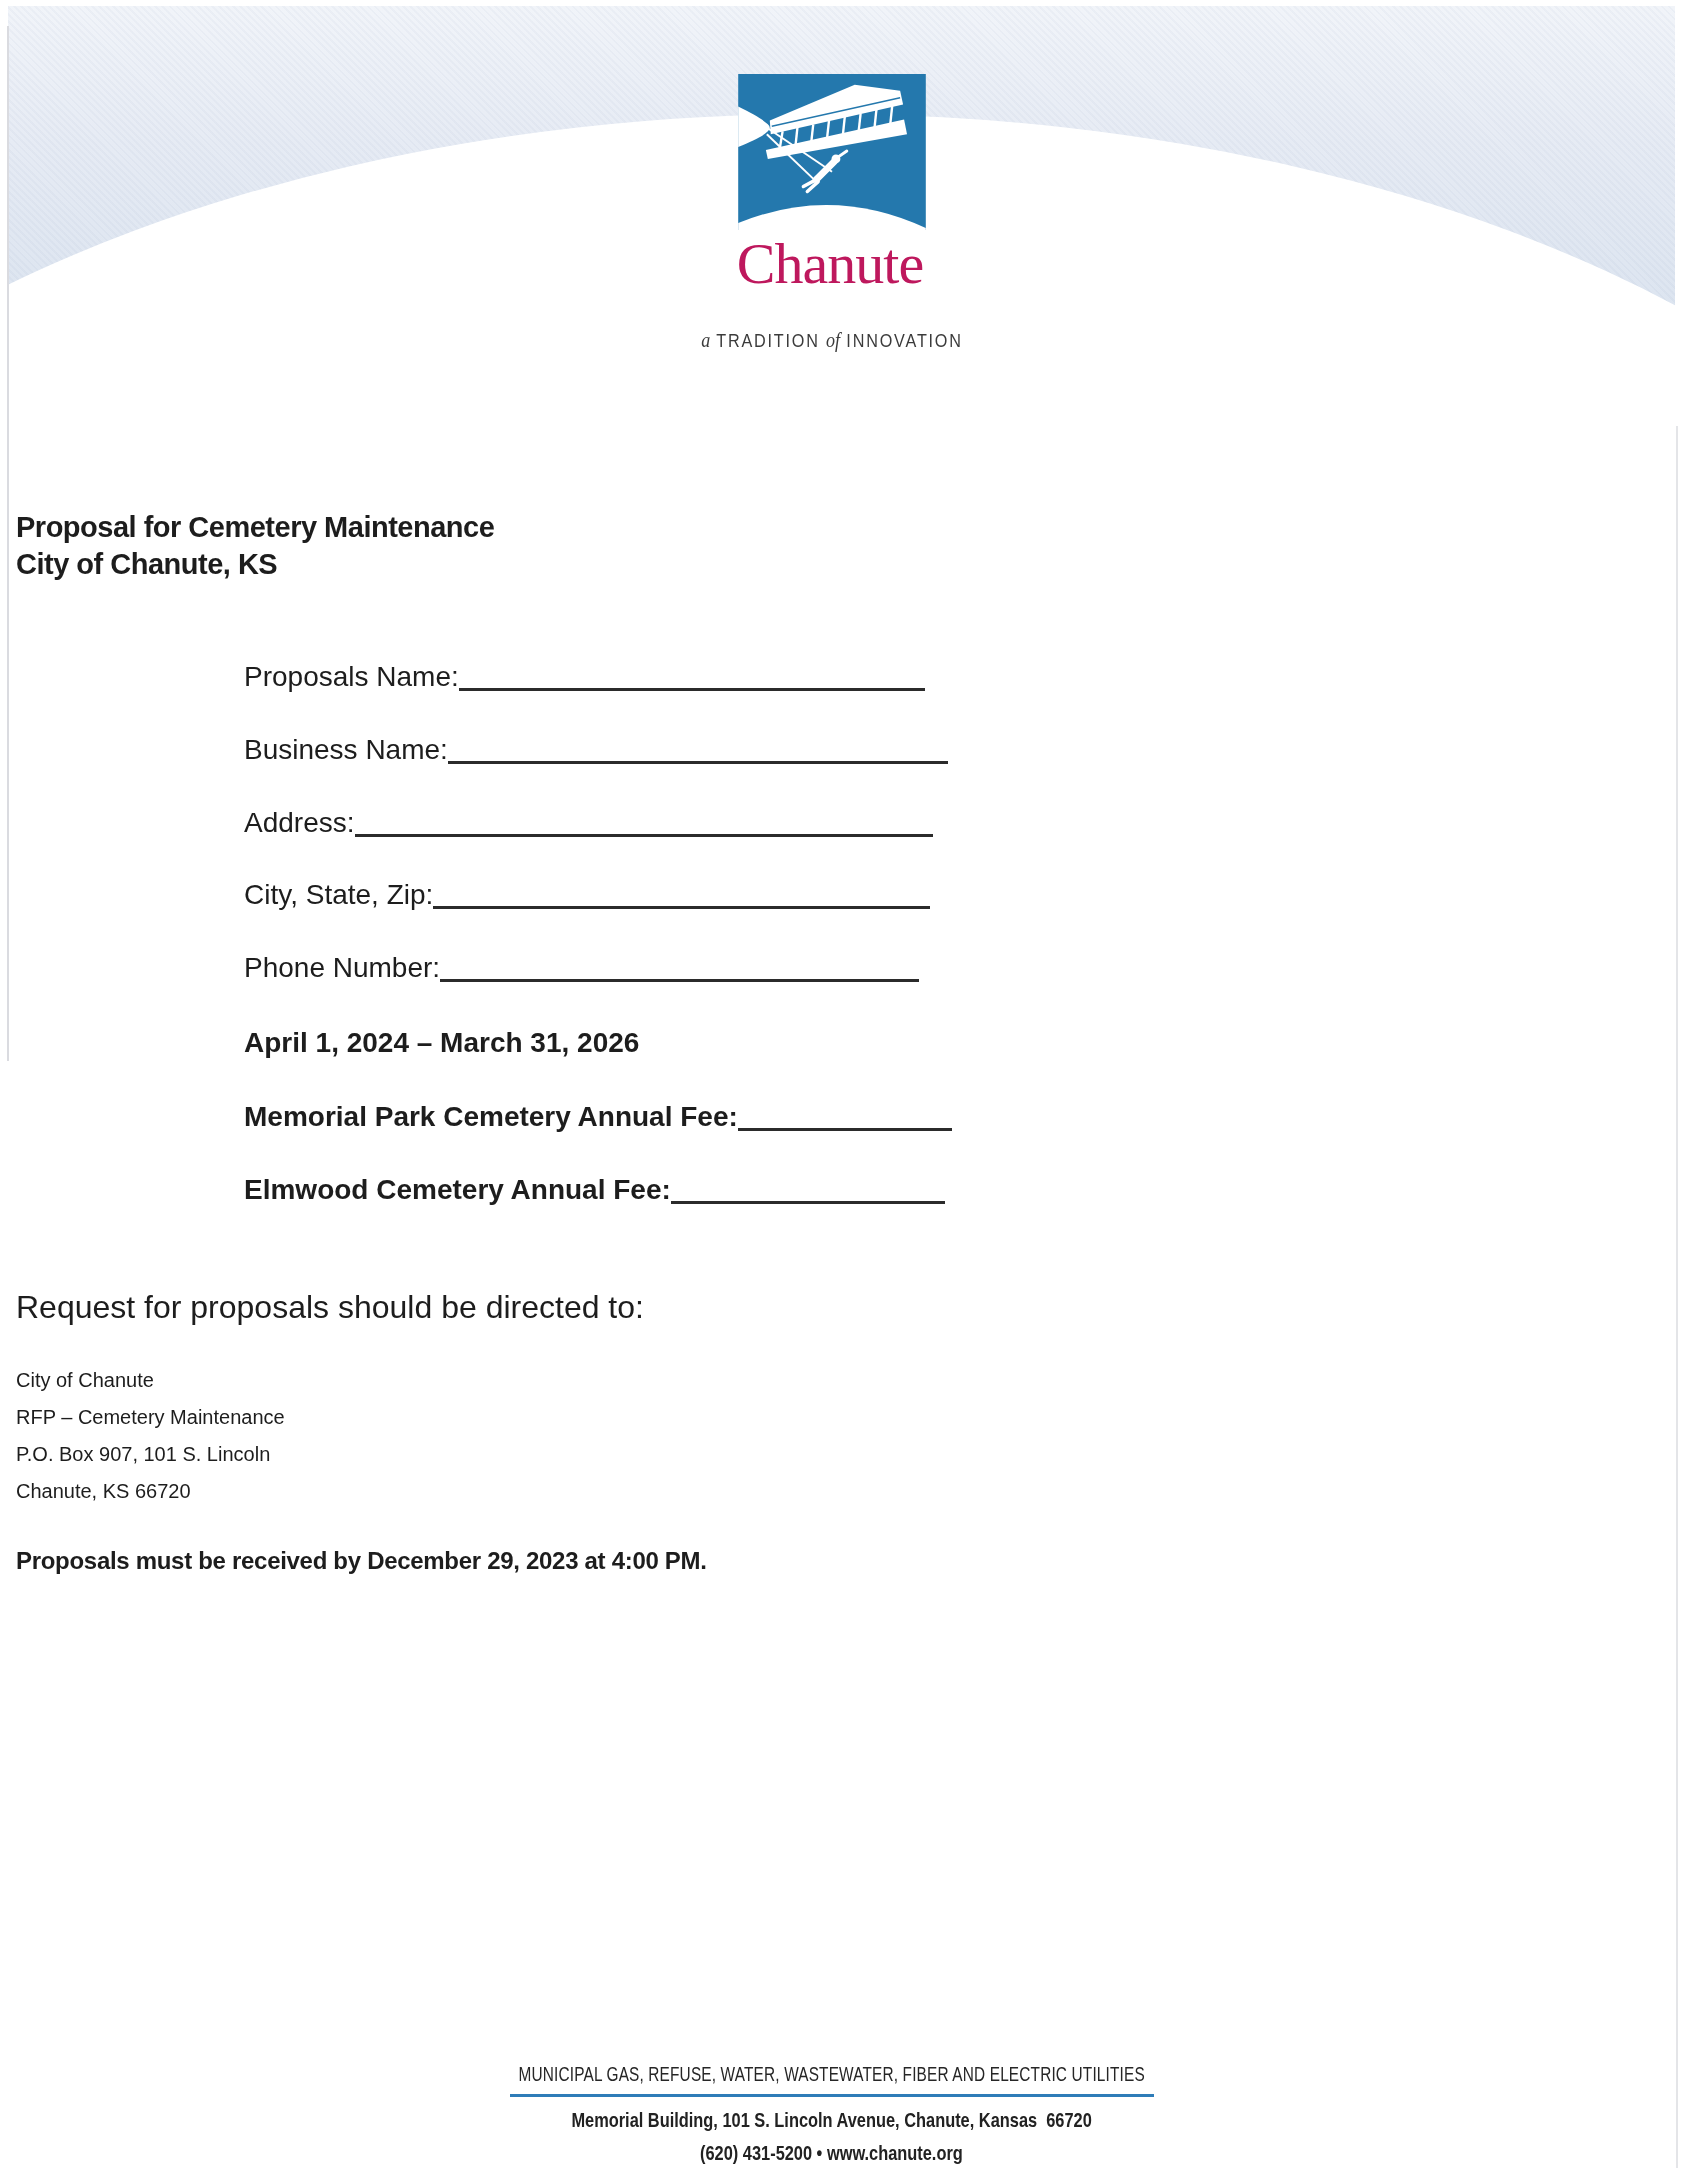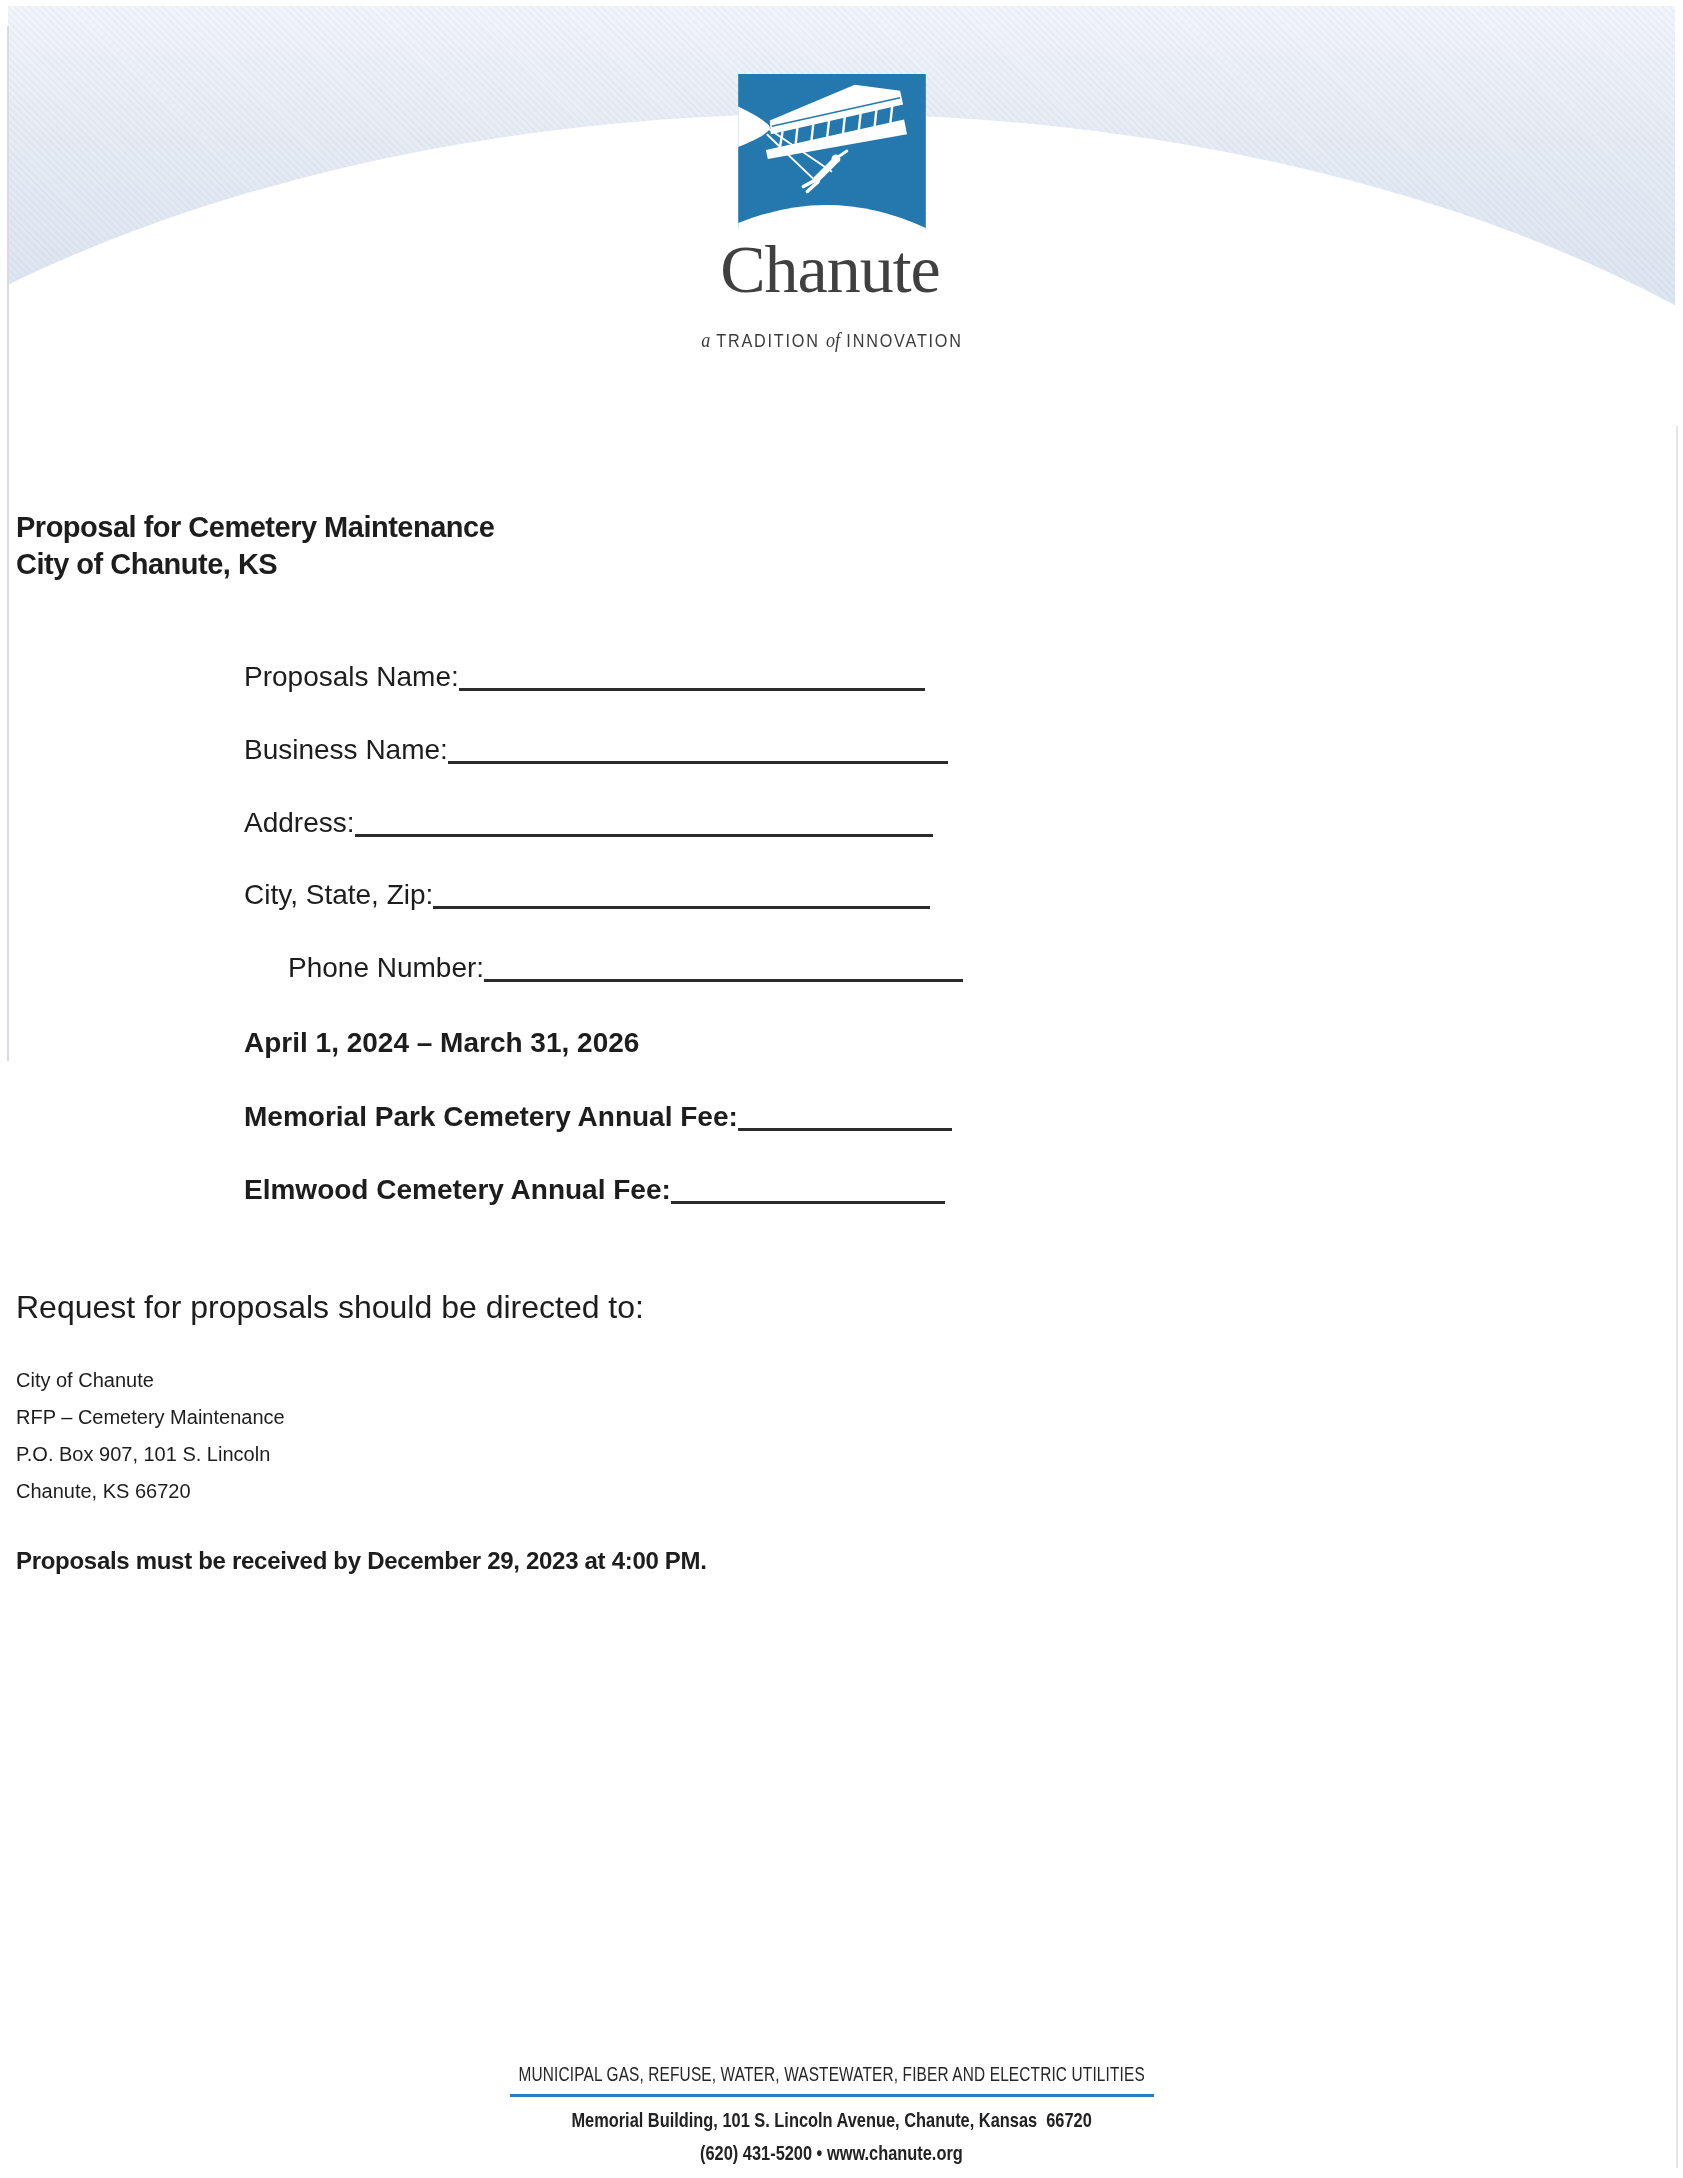--- a/index.html
+++ b/index.html
@@ -23,21 +23,21 @@
   }
   .dome{
     position:absolute;left:-424px;top:108px;width:2475px;height:1386px;
     background:#ffffff;border-radius:50%;
   }
   
   .logo-square{position:absolute;left:738px;top:74px;width:188px;height:156px;}
   .wordmark{
     position:absolute;left:830px;top:235px;transform:translateX(-50%);
     font-family:"Liberation Serif",serif;
-    font-size:68px;letter-spacing:-1px;line-height:1;color:#404040;
+    font-size:58px;letter-spacing:-1px;line-height:1;color:#be185d;
     white-space:nowrap;
   }
   .tagline{
     position:absolute;left:832px;top:329px;
     transform:translateX(-50%) scaleX(0.9);transform-origin:center;
     font-size:18px;letter-spacing:2px;color:#3b3b3b;white-space:nowrap;
   }
   .tagline .lc{
     font-family:"Liberation Serif",serif;font-style:italic;
     font-size:20px;letter-spacing:0;text-transform:none;
@@ -45,21 +45,21 @@
   
   .centered{position:absolute;left:0;right:0;text-align:left;padding-left:16px;}
   .doc-title{top:509px;font-weight:bold;font-size:29px;letter-spacing:-0.5px;line-height:37px;}
   .row{position:absolute;left:244px;font-size:28px;white-space:nowrap;}
   .row .blank{
     display:inline-block;height:10px;
     border-bottom:3px solid #2b2b2b;
     transform:translateY(5px);
   }
   .bold{font-weight:bold;}
-  .r1{top:661px;} .r2{top:734px;} .r3{top:807px;} .r4{top:879px;} .r5{top:952px;margin-left:44px;}
+  .r1{top:661px;} .r2{top:734px;} .r3{top:807px;} .r4{top:879px;} .r5{top:952px;}
   .b1{top:1027px;} .b2{top:1101px;} .b3{top:1174px;}
   .w1{width:466px;} .w2{width:500px;} .w3{width:578px;} .w4{width:497px;} .w5{width:479px;}
   .wf1{width:214px;} .wf2{width:274px;}
   .request-line{top:1289px;font-size:32px;}
   .address-block{top:1362px;font-size:20px;line-height:37px;}
   .deadline{top:1547px;font-size:24px;font-weight:bold;letter-spacing:-0.3px;}
   
   .footer{position:absolute;left:0;right:20px;top:2059px;text-align:center;}
   .footer .utilities{
     display:inline-block;font-size:20px;color:#262626;letter-spacing:0.2px;

